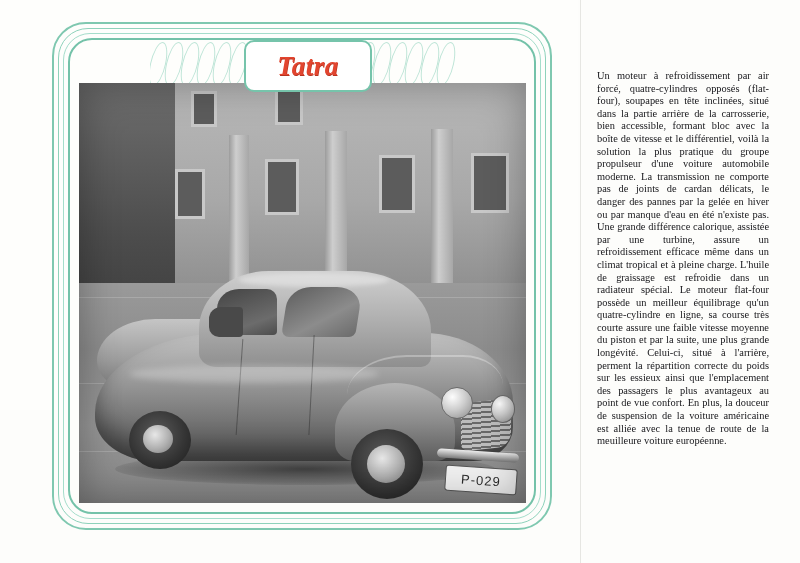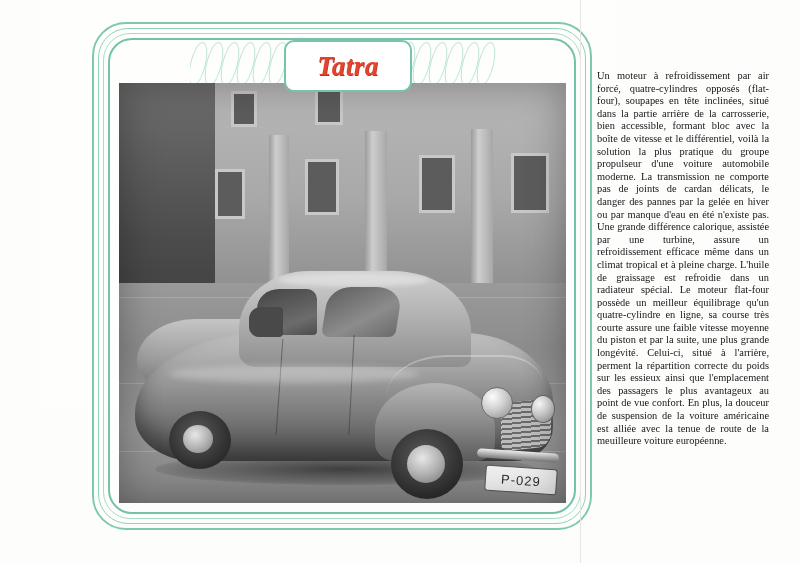--- a/index.html
+++ b/index.html
@@ -22,21 +22,20 @@
   }
 
   
   .left-panel {
     position: absolute;
     left: 0;
     top: 0;
     width: 578px;
     height: 410px;
     background: #fefefc;
-    margin-left: 40px;
   }
 
   .frame-outer {
     position: absolute;
     left: 52px;
     top: 22px;
     width: 500px;
     height: 508px;
     border: 2px solid #7fc8b0;
     border-radius: 34px;

